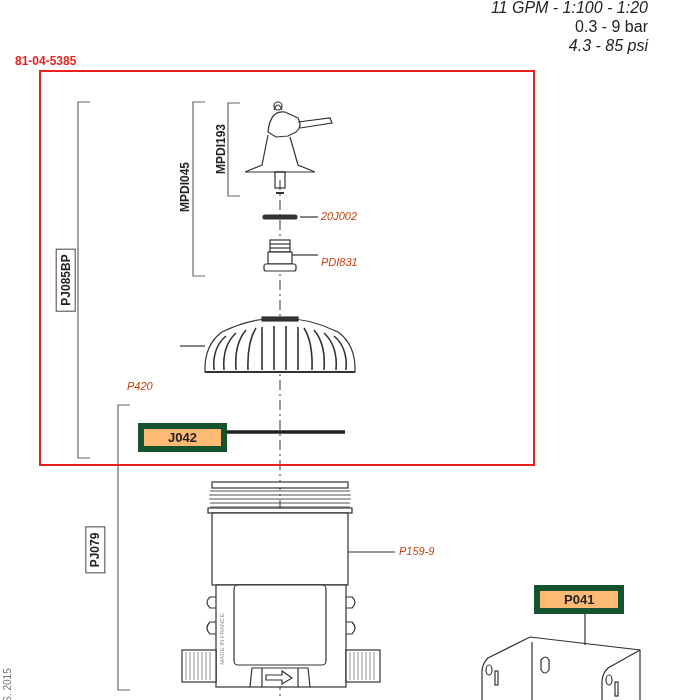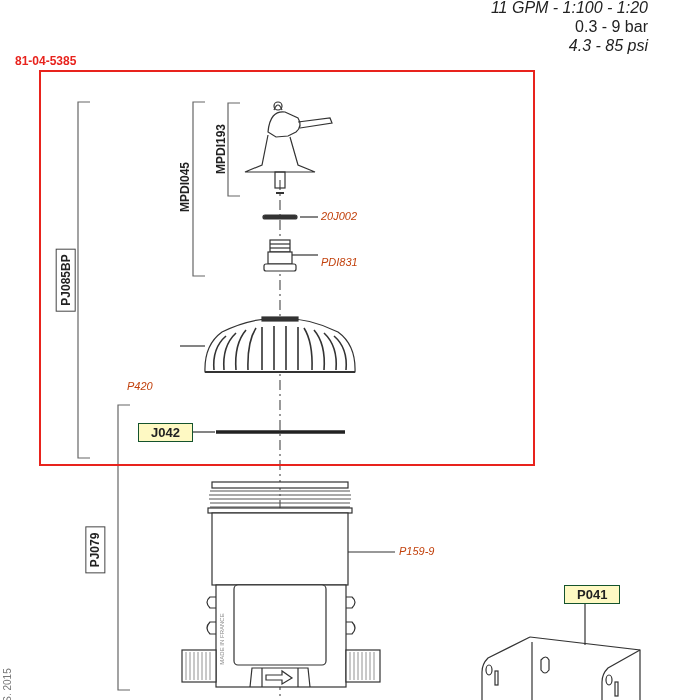--- a/index.html
+++ b/index.html
@@ -4,21 +4,21 @@
 <style>
   html,body{margin:0;padding:0;background:#fff;}
   body{width:700px;height:700px;position:relative;overflow:hidden;font-family:"Liberation Sans",sans-serif;color:#222;}
   .abs{position:absolute;}
   .specs{right:52px;top:-2px;text-align:right;font-size:16px;line-height:19px;color:#222;}
   .specs .it{font-style:italic;}
   .ref{left:15px;top:54px;font-size:12px;font-weight:bold;color:#e8231d;}
   .redbox{left:39px;top:70px;width:496px;height:396px;border:2px solid #e8231d;box-sizing:border-box;}
   .lbl{font-size:11px;font-style:italic;color:#c2410c;}
   .vlbl{font-size:12px;font-weight:bold;color:#222;transform:rotate(-90deg);transform-origin:center;white-space:nowrap;}
-  .boxlbl{border:1px solid #14532d;background:#fef9c3;font-weight:bold;font-size:13px;padding:1px 12px;}
+  .boxlbl{border:6px solid #14532d;background:#fdba74;font-weight:bold;font-size:13px;padding:1px 24px;}
   .vbox{border:1px solid #444;background:#fff;font-weight:bold;font-size:12px;padding:2px 5px;transform:rotate(-90deg);white-space:nowrap;}
   .copy{font-size:10px;color:#777;transform:rotate(-90deg);white-space:nowrap;}
   svg{position:absolute;left:0;top:0;}
 </style>
 </head>
 <body>
 
 <svg width="700" height="700">
   <g fill="none" stroke="#333" stroke-width="1.2">
 
@@ -137,17 +137,17 @@
 <div class="abs vbox" style="left:34px;top:270px;">PJ085BP</div>
 <div class="abs vlbl" style="left:160px;top:180px;">MPDI045</div>
 <div class="abs vlbl" style="left:196px;top:142px;">MPDI193</div>
 <div class="abs vbox" style="left:72px;top:540px;">PJ079</div>
 
 <div class="abs lbl" style="left:321px;top:210px;">20J002</div>
 <div class="abs lbl" style="left:321px;top:256px;">PDI831</div>
 <div class="abs lbl" style="left:127px;top:339px;margin-top:41px;">P420</div>
 <div class="abs boxlbl" style="left:138px;top:423px;">J042</div>
 <div class="abs lbl" style="left:399px;top:545px;">P159-9</div>
-<div class="abs boxlbl" style="left:564px;top:585px;">P041</div>
+<div class="abs boxlbl" style="left:534px;top:585px;">P041</div>
 
 <div class="abs" style="left:196px;top:636px;font-size:6px;color:#888;transform:rotate(-90deg);white-space:nowrap;">MADE IN FRANCE</div>
 
 <div class="abs copy" style="left:-10px;top:680px;">S. 2015</div>
 
 </body></html>

